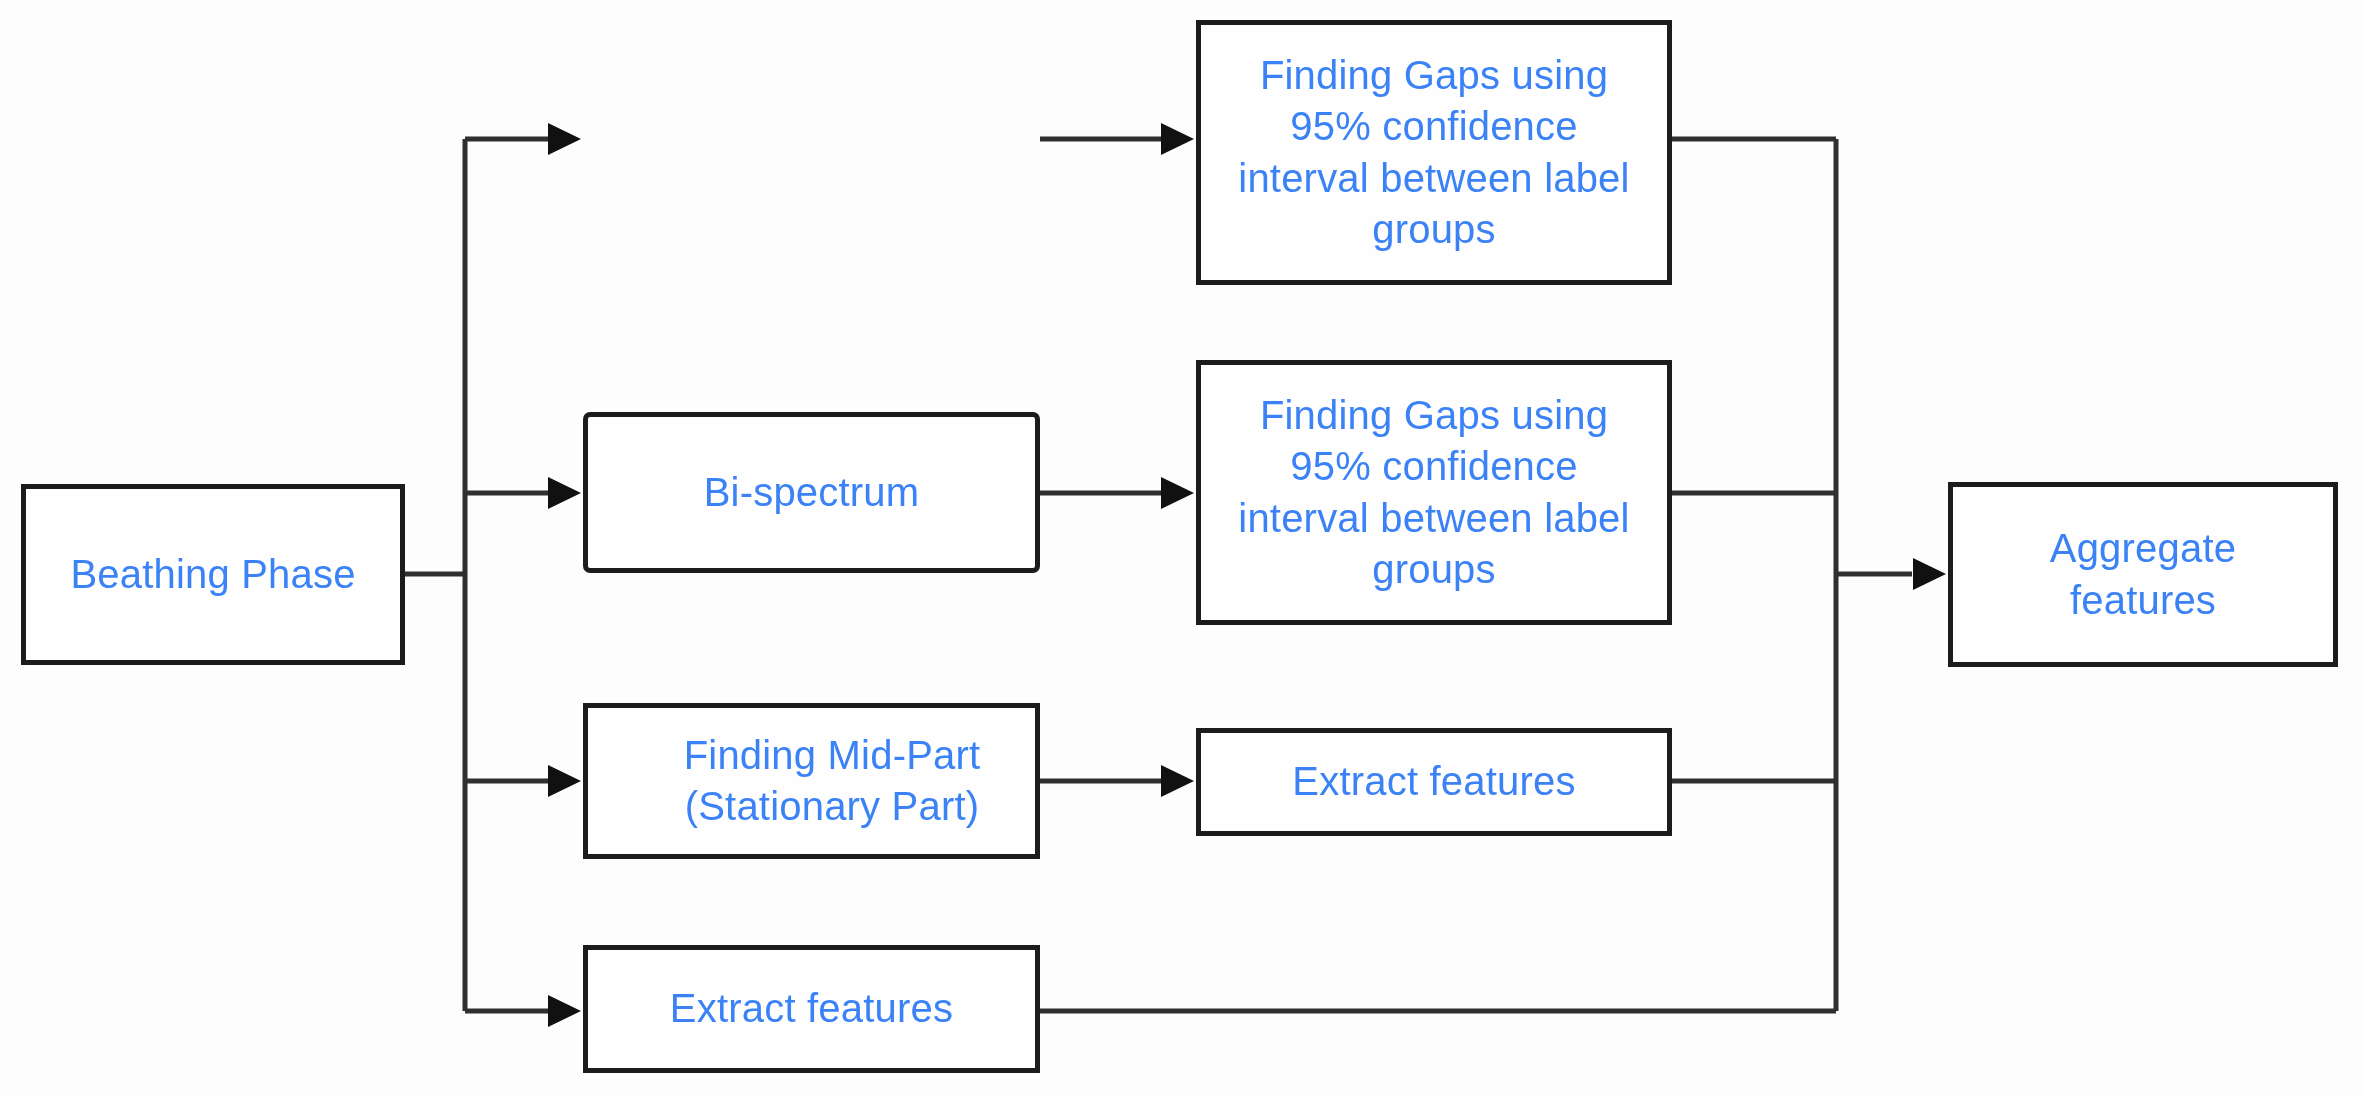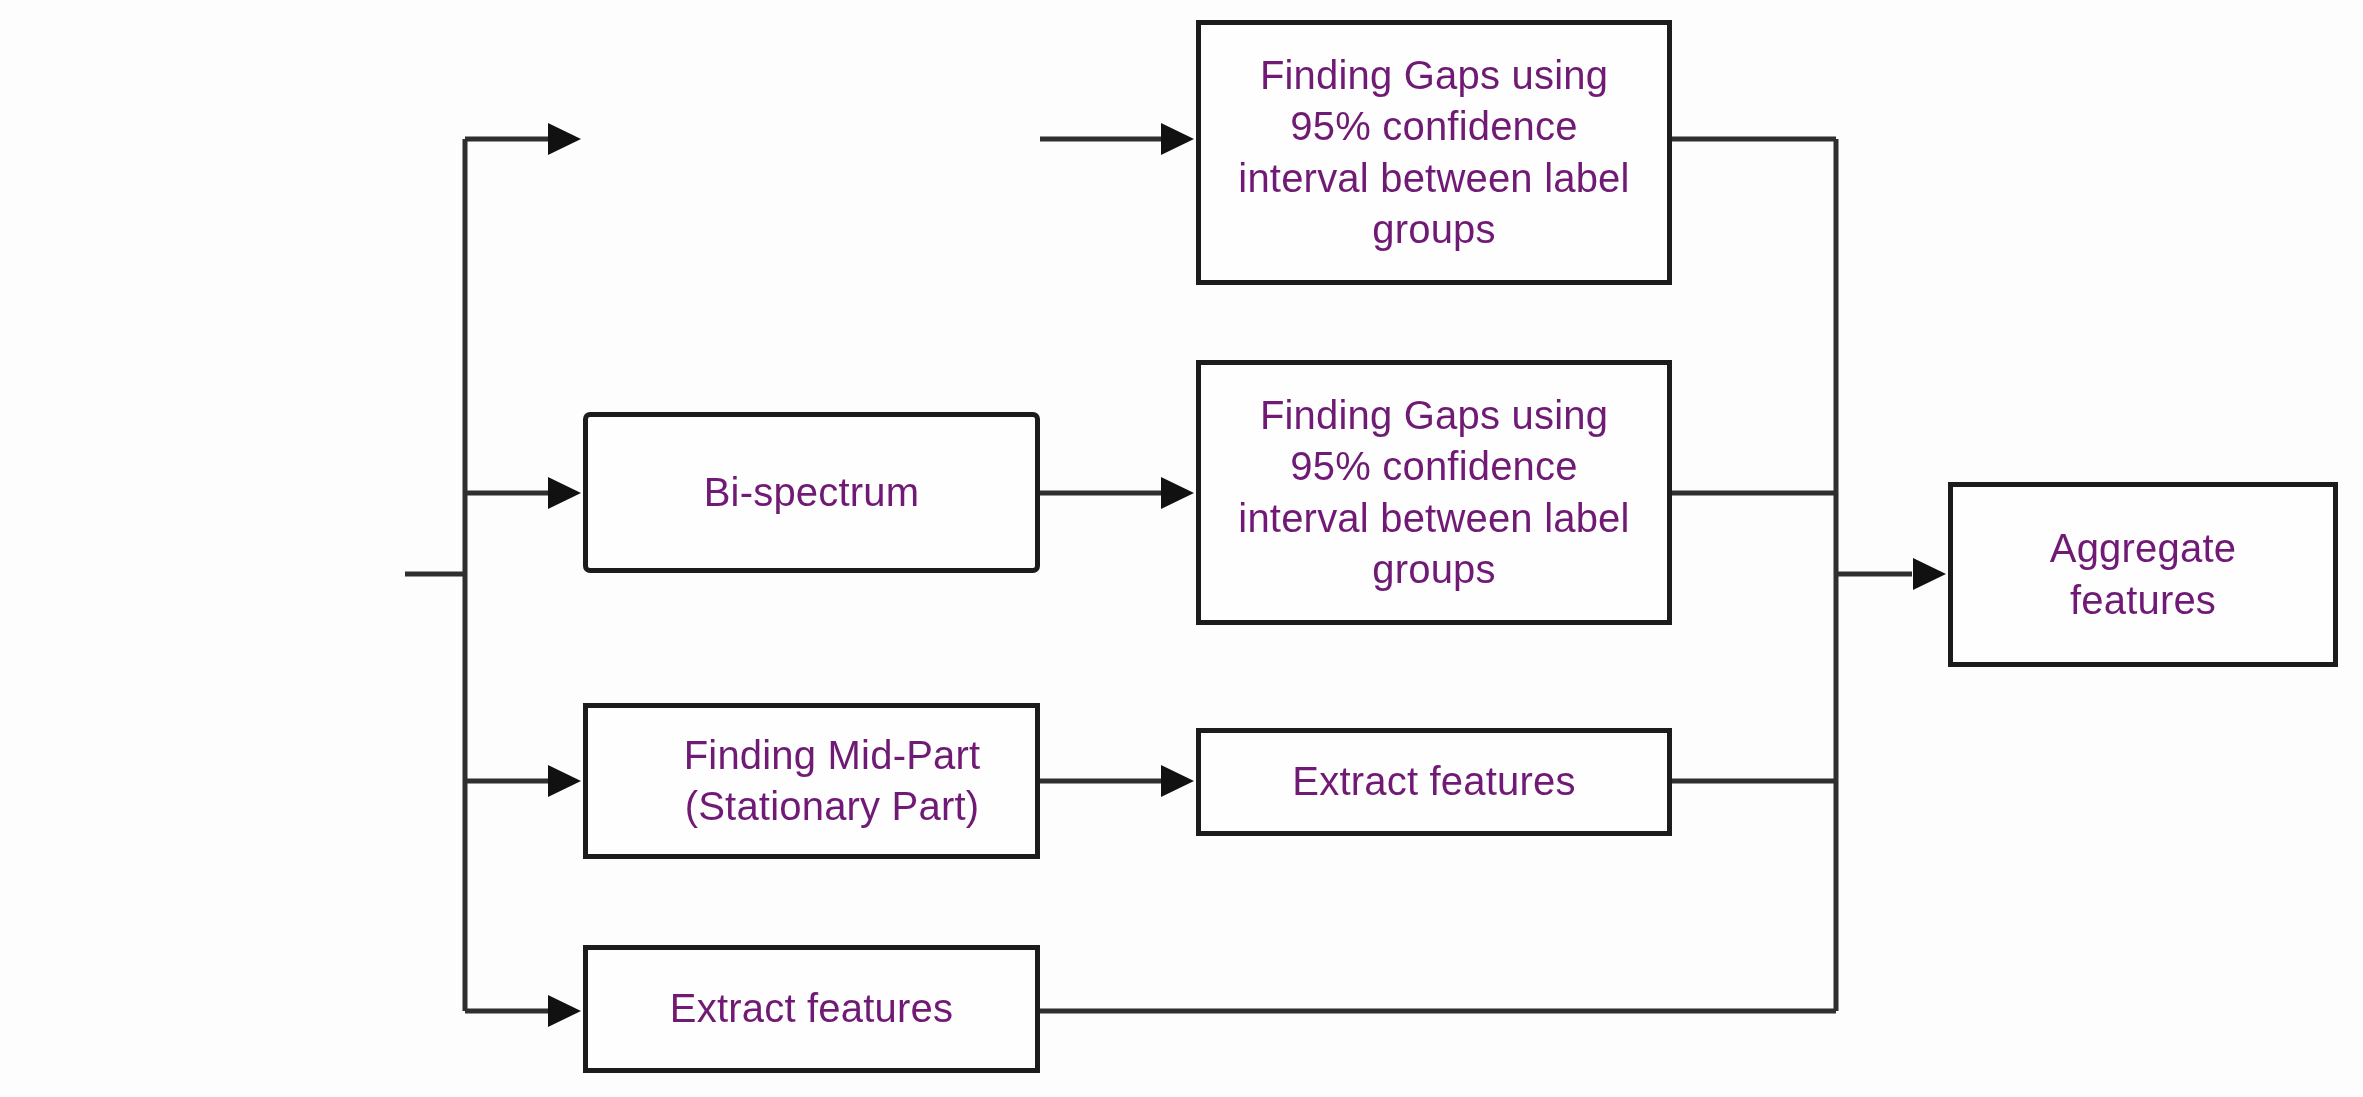--- a/index.html
+++ b/index.html
@@ -27,21 +27,21 @@
     border: 5px solid #1c1c1c;
     display: flex;
     align-items: center;
     justify-content: center;
     text-align: center;
   }
   .node-label {
     display: block;
     font-size: 40px;
     line-height: 1.28;
-    color: #701a75;
+    color: #3b82f6;
     letter-spacing: 0.2px;
   }
   
   #node-breathing-phase   { left: 21px;   top: 484px; width: 384px; height: 181px; }
   #node-power-spectrum    { left: 583px;  top: 55px;  width: 457px; height: 165px; }
   #node-bi-spectrum       { left: 583px;  top: 412px; width: 457px; height: 161px; border-radius: 7px; }
   #node-finding-mid-part  { left: 583px;  top: 703px; width: 457px; height: 156px; padding-left: 41px; }
   #node-extract-features-bottom { left: 583px; top: 945px; width: 457px; height: 128px; }
   #node-finding-gaps-power { left: 1196px; top: 20px;  width: 476px; height: 265px; }
   #node-finding-gaps-bi    { left: 1196px; top: 360px; width: 476px; height: 265px; }
@@ -84,20 +84,23 @@
       <polygon points="581,493 548,477 548,509"></polygon>
       <polygon points="581,781 548,765 548,797"></polygon>
       <polygon points="581,1011 548,995 548,1027"></polygon>
       <polygon points="1194,139 1161,123 1161,155"></polygon>
       <polygon points="1194,493 1161,477 1161,509"></polygon>
       <polygon points="1194,781 1161,765 1161,797"></polygon>
       <polygon points="1946,574 1913,558 1913,590"></polygon>
     </g>
   </svg>
 
+  <div class="node" id="node-breathing-phase">
+    <span class="node-label">Beathing Phase</span>
+  </div>
 
 
   <div class="node" id="node-bi-spectrum">
     <span class="node-label">Bi-spectrum</span>
   </div>
 
   <div class="node wrap-420" id="node-finding-mid-part">
     <span class="node-label">Finding Mid-Part (Stationary Part)</span>
   </div>
 

